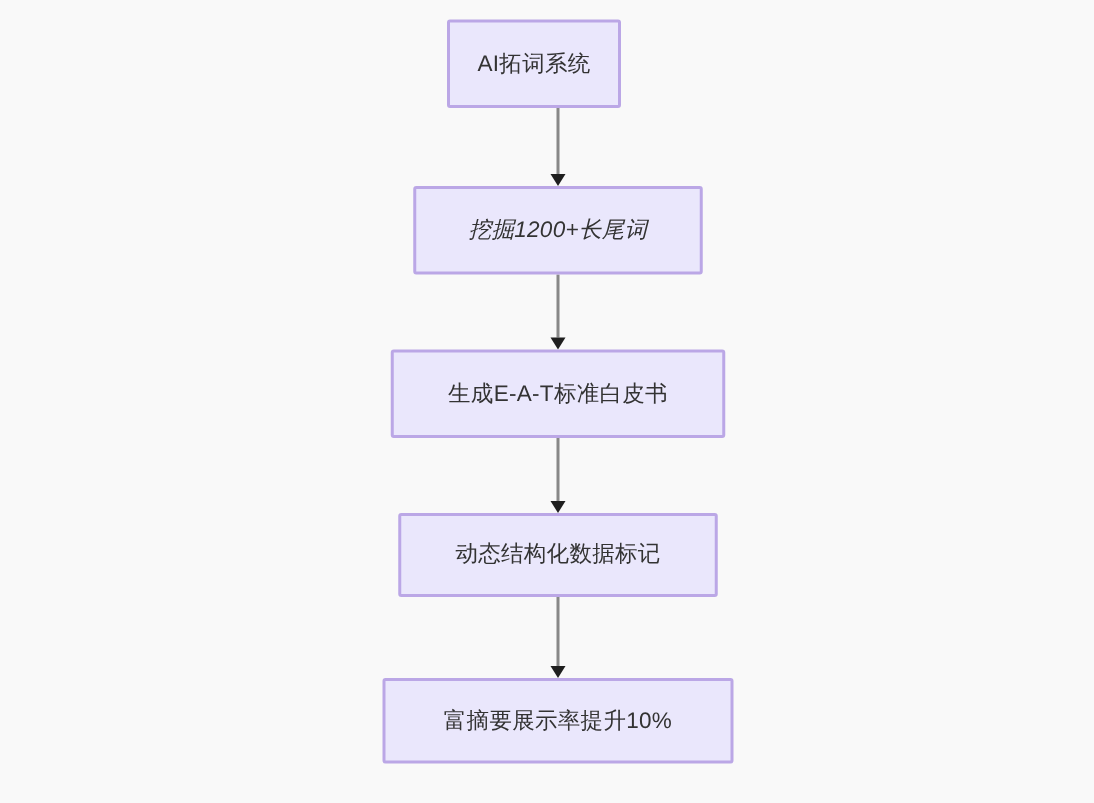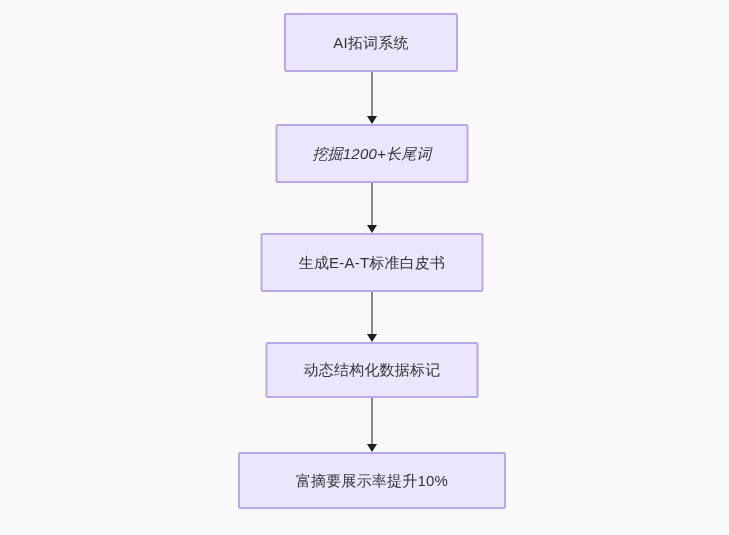--- a/index.html
+++ b/index.html
@@ -77,33 +77,33 @@
   <div class="edge" style="left:372px; top:292px; height:50px; width:12px;">
     <div class="edge-line" style="height:42px;"></div>
     <div class="edge-arrow"></div>
   </div>
 
   <div class="edge" style="left:372px; top:398px; height:54px; width:12px;">
     <div class="edge-line" style="height:46px;"></div>
     <div class="edge-arrow"></div>
   </div>
 
-  <div class="node" style="left:371px; top:13px; width:174px; height:59px;">
+  <div class="node" style="left:356px; top:13px; width:116px; height:59px;">
     <span>AI拓词系统</span>
   </div>
 
   <div class="node" style="left:372px; top:124px; width:193px; height:59px;font-style:italic;">
     <span>挖掘1200+长尾词</span>
   </div>
 
   <div class="node" style="left:372px; top:342px; width:213px; height:56px;">
     <span>动态结构化数据标记</span>
   </div>
 
   <div class="node" style="left:372px; top:233px; width:223px; height:59px;">
     <span>生成E-A-T标准白皮书</span>
   </div>
 
-  <div class="node" style="left:372px; top:452px; width:268px; height:57px;">
+  <div class="node" style="left:372px; top:452px; width:234px; height:57px;">
     <span>富摘要展示率提升10%</span>
   </div>
 
 </div>
 
 </body></html>

